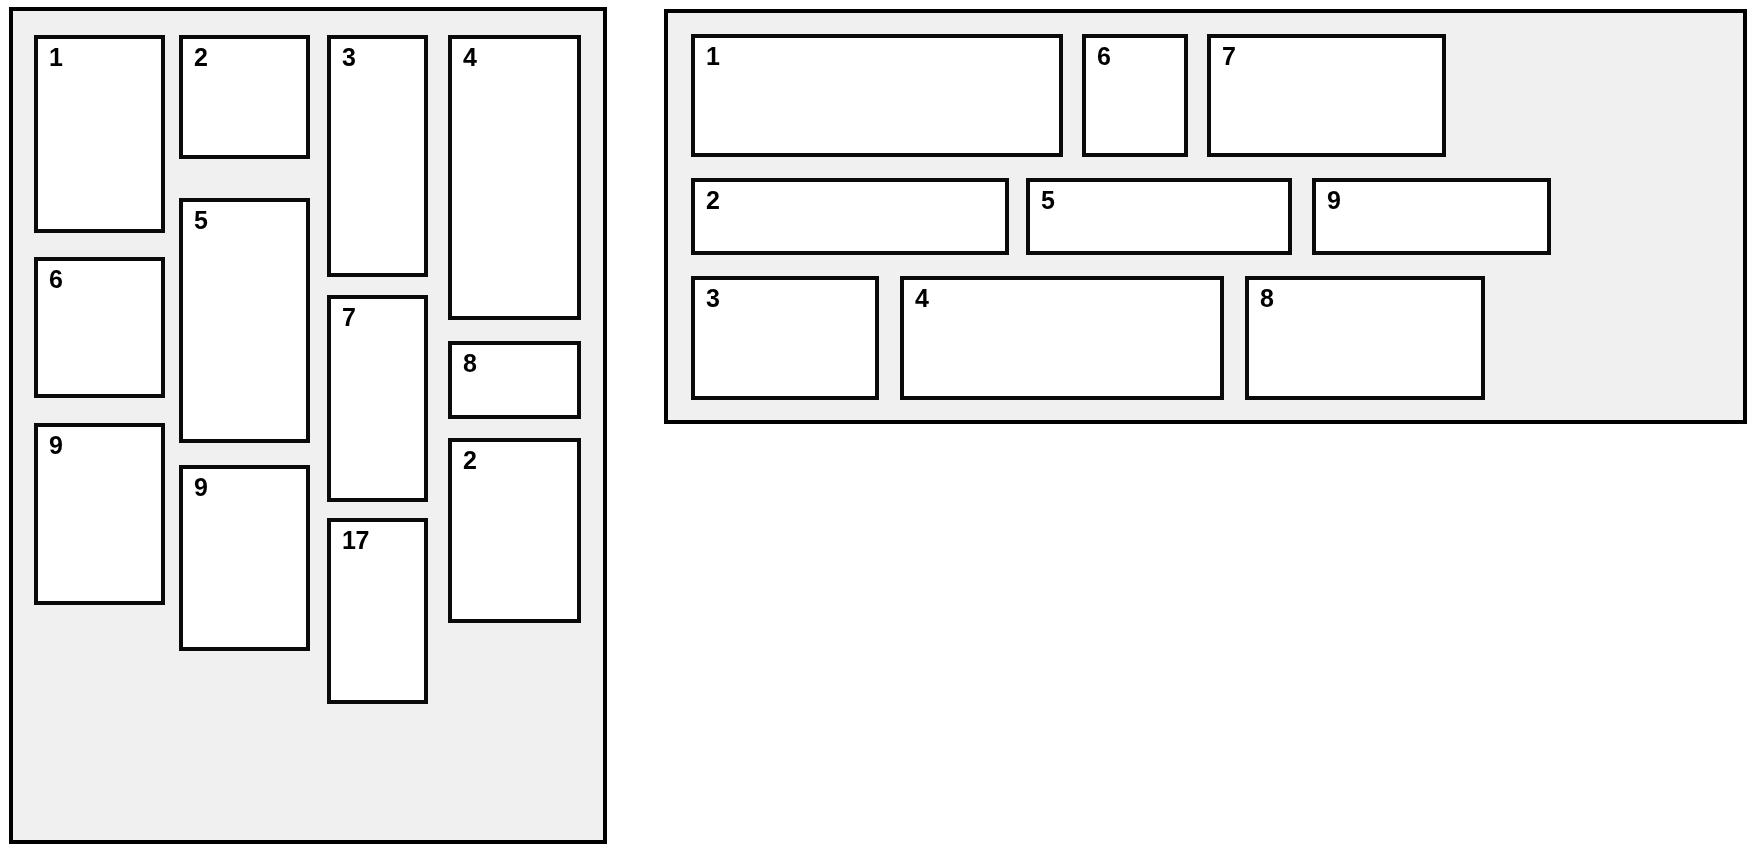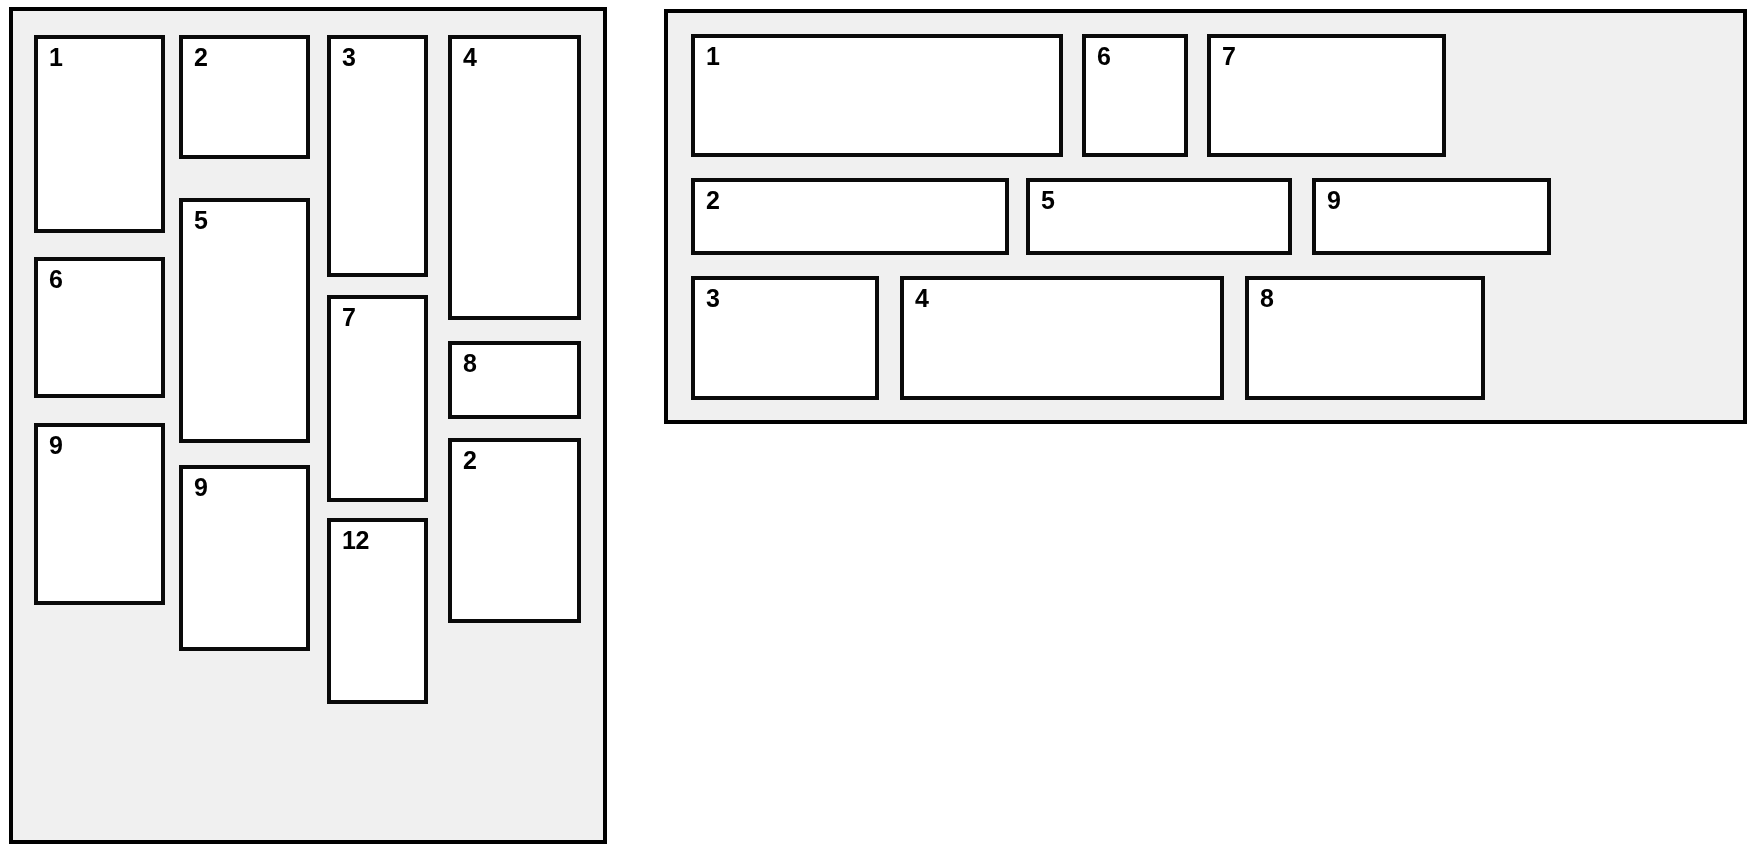--- a/index.html
+++ b/index.html
@@ -76,21 +76,21 @@
       <div class="box" style="left: 21px; top: 412px; width: 131px; height: 182px; background: rgb(255, 255, 255); border-color: rgb(10, 10, 10); border-width: 4px;">
         <span class="box-label" style="color: rgb(0, 0, 0);">9</span>
       </div>
       <div class="box" style="left: 435px; top: 427px; width: 133px; height: 185px; background: rgb(255, 255, 255); border-color: rgb(10, 10, 10); border-width: 4px;">
         <span class="box-label" style="color: rgb(0, 0, 0);">2</span>
       </div>
       <div class="box" style="left: 166px; top: 454px; width: 131px; height: 186px; background: rgb(255, 255, 255); border-color: rgb(10, 10, 10); border-width: 4px;">
         <span class="box-label" style="color: rgb(0, 0, 0);">9</span>
       </div>
       <div class="box" style="left: 314px; top: 507px; width: 101px; height: 186px; background: rgb(255, 255, 255); border-color: rgb(10, 10, 10); border-width: 4px;">
-        <span class="box-label" style="color: rgb(0, 0, 0);">12</span>
+        <span class="box-label" style="color: rgb(0, 0, 0);">17</span>
       </div>
     </div>
     <div class="panel" style="left: 664px; top: 9px; width: 1083px; height: 415px; background: rgb(240, 240, 240); border-color: rgb(0, 0, 0); border-width: 4px;">
       <div class="box" style="left: 23px; top: 21px; width: 372px; height: 123px; background: rgb(255, 255, 255); border-color: rgb(10, 10, 10); border-width: 4px;">
         <span class="box-label" style="color: rgb(0, 0, 0);">1</span>
       </div>
       <div class="box" style="left: 414px; top: 21px; width: 106px; height: 123px; background: rgb(255, 255, 255); border-color: rgb(10, 10, 10); border-width: 4px;">
         <span class="box-label" style="color: rgb(0, 0, 0);">6</span>
       </div>
       <div class="box" style="left: 539px; top: 21px; width: 239px; height: 123px; background: rgb(255, 255, 255); border-color: rgb(10, 10, 10); border-width: 4px;">

